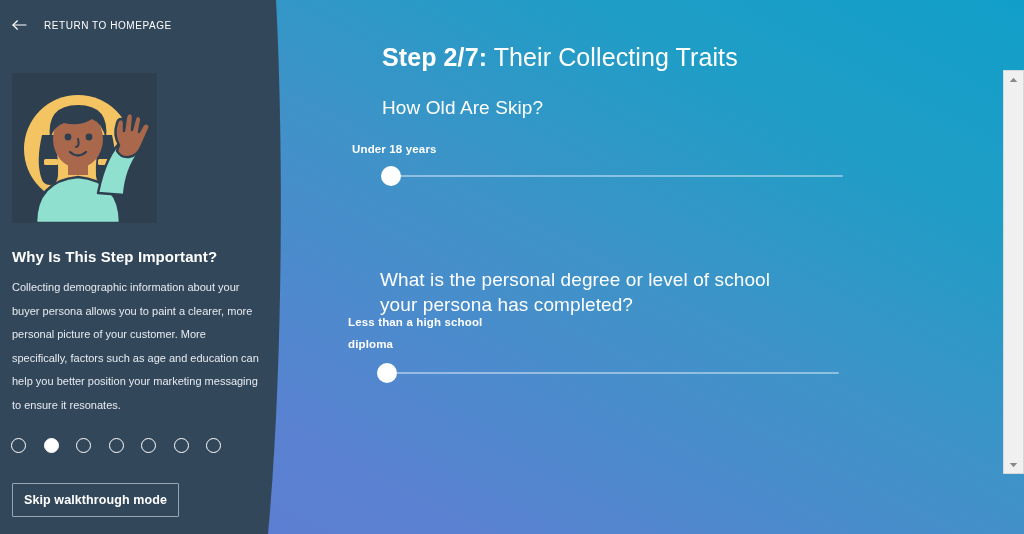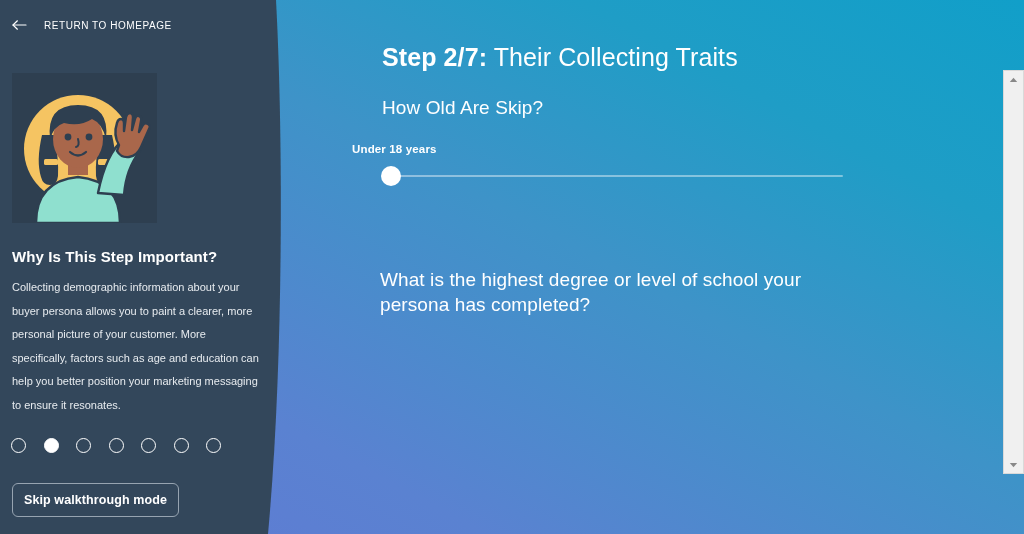--- a/index.html
+++ b/index.html
@@ -126,21 +126,21 @@
     left: 12px;
     top: 483px;
     width: 167px;
     height: 34px;
     border: 1px solid #97a4b1;
     background: transparent;
     color: #ffffff;
     font-family: "Liberation Sans", sans-serif;
     font-size: 12.5px;
     font-weight: bold;
-    border-radius: 6px;
+    border-radius: 1px;
     cursor: pointer;
     letter-spacing: 0.1px;
   }
 
   
   .main {
     position: absolute;
     left: 300px;
     top: 0;
     right: 0;
@@ -268,22 +268,29 @@
     <div class="question q1">How Old Are Skip?</div>
 
     <div class="slider-group sg1">
       <div class="slider-value">Under 18 years</div>
       <div class="slider-rail">
         <div class="slider-track"></div>
         <div class="slider-thumb"></div>
       </div>
     </div>
 
-    <div class="question q2">What is the highest degree or level of school your persona has completed?</div>
-
+    <div class="question q2">What is the personal degree or level of school your persona has completed?</div>
+
+    <div class="slider-group sg2">
+      <div class="slider-value">Less than a high school diploma</div>
+      <div class="slider-rail">
+        <div class="slider-track"></div>
+        <div class="slider-thumb"></div>
+      </div>
+    </div>
   </div>
 
   <div class="scrollbar">
     <div class="sb-arrow sb-up">
       <svg width="9" height="6" viewBox="0 0 9 6">
         <path d="M4.5 0.8 L8.2 5 L0.8 5 Z" fill="#888888"></path>
       </svg>
     </div>
     <div class="sb-thumb"></div>
     <div class="sb-arrow sb-down">

